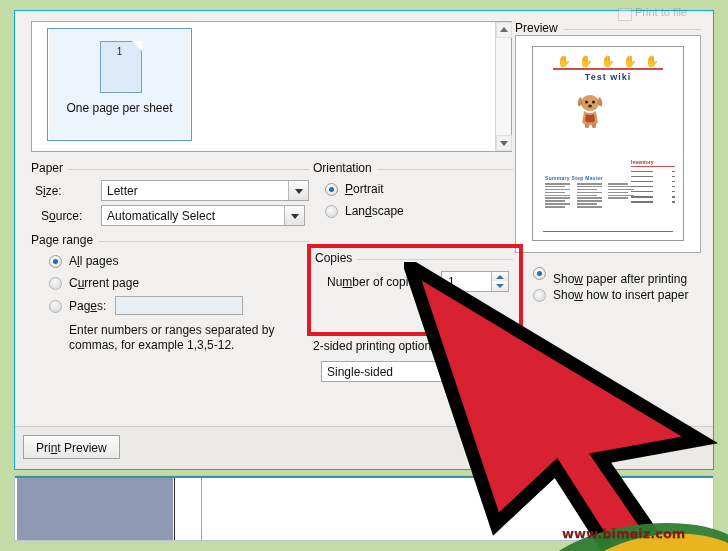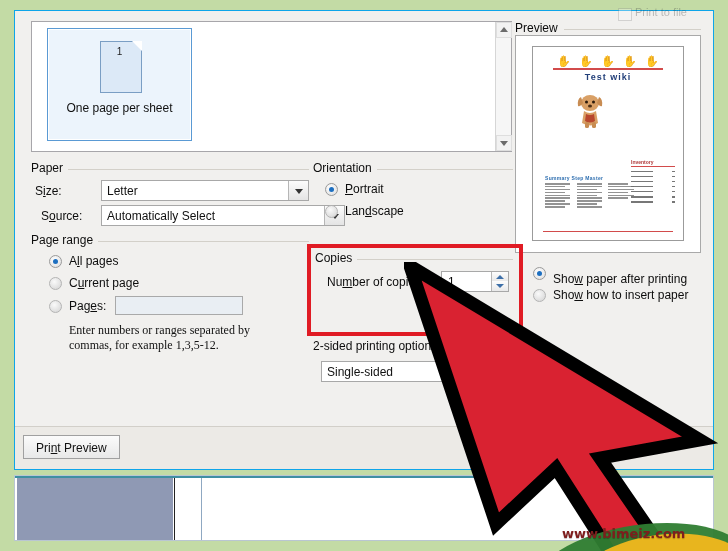--- a/index.html
+++ b/index.html
@@ -197,41 +197,41 @@
       <div class="rule"></div>
       <div class="lg">Paper</div>
 
       <label class="lbl" style="position:absolute;left:4px;top:23px;">S<span class="u">i</span>ze:</label>
       <div class="combo" style="left:70px;top:19px;width:208px;">
         <span class="val">Letter</span>
         <span class="btn"></span>
       </div>
 
       <label class="lbl" style="position:absolute;left:10px;top:48px;">S<span class="u">o</span>urce:</label>
-      <div class="combo" style="left:70px;top:44px;width:244px;padding-left:15px;">
+      <div class="combo" style="left:70px;top:44px;width:204px;padding-left:15px;">
         <span class="val">Automatically Select</span>
         <span class="btn"></span>
       </div>
     </div>
 
     <div class="grp" style="left:16px;top:222px;width:278px;height:140px;">
       <div class="rule"></div>
       <div class="lg">Page range</div>
 
       <span class="rad on" style="left:18px;top:22px;"></span>
       <label class="lbl" style="position:absolute;left:38px;top:21px;">A<span class="u">l</span>l pages</label>
 
       <span class="rad off" style="left:18px;top:44px;"></span>
       <label class="lbl" style="position:absolute;left:38px;top:43px;">C<span class="u">u</span>rrent page</label>
 
       <span class="rad off" style="left:18px;top:67px;"></span>
       <label class="lbl" style="position:absolute;left:38px;top:66px;">Pag<span class="u">e</span>s:</label>
       <div class="txtin" style="left:84px;top:63px;width:128px;"></div>
 
-      <div style="position:absolute;left:38px;top:90px;width:240px;font-size:12px;line-height:15px;color:#111;font-family:Liberation Serif, serif;">
+      <div style="position:absolute;left:38px;top:90px;width:240px;font-size:12px;line-height:15px;color:#111;">
         <div>Enter numbers or ranges separated by</div>
         <div>commas, for example 1,3,5-12.</div>
       </div>
     </div>
 
     <div class="grp" style="left:298px;top:150px;width:200px;height:62px;">
       <div class="rule"></div>
       <div class="lg">Orientation</div>
 
       <span class="rad on" style="left:12px;top:22px;"></span>

